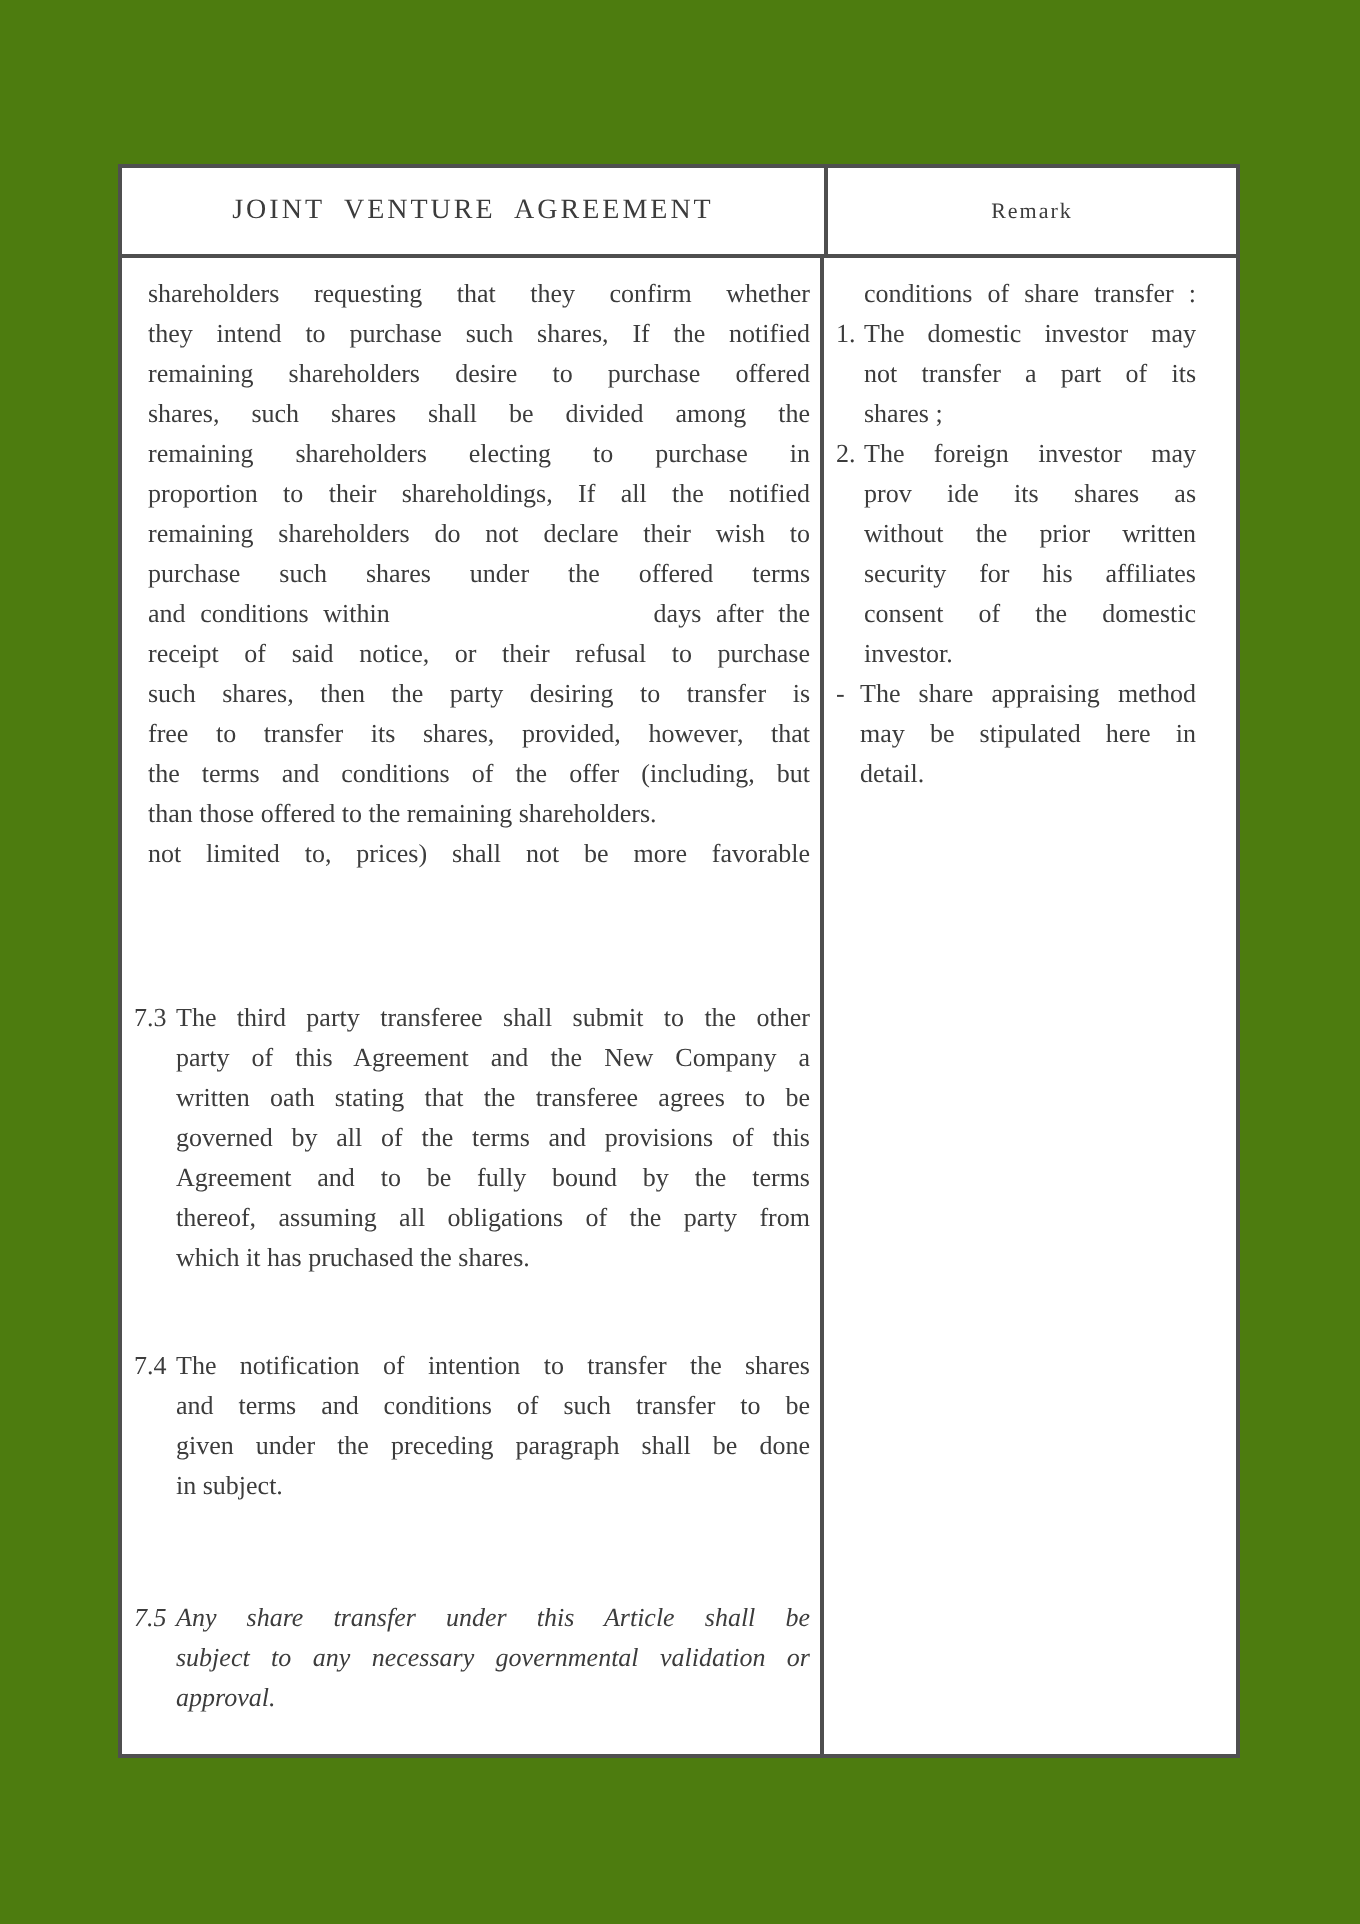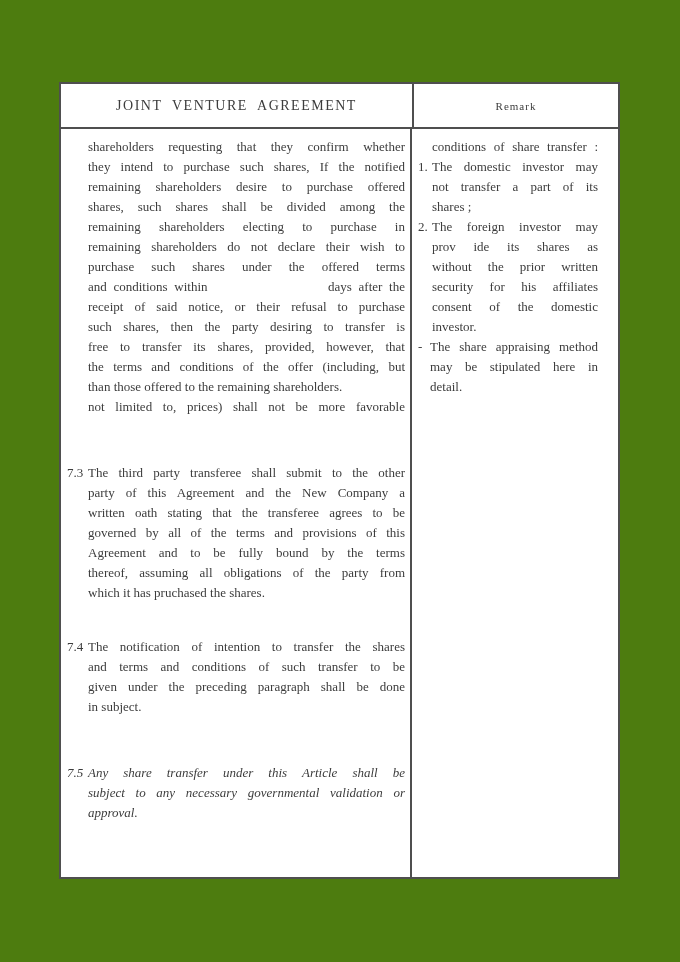--- a/index.html
+++ b/index.html
@@ -34,24 +34,24 @@
   }
   .title-right { font-size: 11px; letter-spacing: 1px; color: #3c3c3c; }
 
   .bcell { padding-top: 8px; font-size: 13px; line-height: 20px; }
   .bcell.left  { padding-left: 6px; padding-right: 5px; box-sizing: border-box; }
   .bcell.right { padding-left: 6px; padding-right: 20px; box-sizing: border-box; }
 
   .jline { text-align: justify; text-align-last: justify; }
   .jline.last { text-align-last: left; }
 
-  .para-cont { margin-left: 21px; font-family: Liberation Serif, serif; }
+  .para-cont { margin-left: 7px; font-family: Liberation Serif, serif; }
 
   .section { display: flex; }
-  .sec-73 { margin-top: 46px; }
+  .sec-73 { margin-top: 62px; }
   .sec-74 { margin-top: 34px; }
   .sec-75 { margin-top: 46px; font-style: italic; }
   .sec-num { width: 21px; flex-shrink: 0; }
   .sec-body { flex: 1; }
 
   .remark-intro { margin-left: 14px; }
   .remark-item { display: flex; }
   .item-num { width: 14px; flex-shrink: 0; }
   .item-body { flex: 1; }
   .dash-note { display: flex; }
@@ -75,20 +75,21 @@
 
     <div class="row body">
 
       <div class="cell left bcell left">
         <div class="para-cont">
             <div class="jline">shareholders requesting that they confirm whether</div>
             <div class="jline">they intend to purchase such shares, If the notified</div>
             <div class="jline">remaining shareholders desire to purchase offered</div>
             <div class="jline">shares, such shares shall be divided among the</div>
             <div class="jline">remaining shareholders electing to purchase in</div>
+            <div class="jline">proportion to their shareholdings, If all the notified</div>
             <div class="jline">remaining shareholders do not declare their wish to</div>
             <div class="jline">purchase such shares under the offered terms</div>
             <div class="jline">and conditions within &nbsp;&nbsp;&nbsp;&nbsp;&nbsp;&nbsp;&nbsp;&nbsp;&nbsp;&nbsp;&nbsp;&nbsp;&nbsp;&nbsp;&nbsp;&nbsp; days after the</div>
             <div class="jline">receipt of said notice, or their refusal to purchase</div>
             <div class="jline">such shares, then the party desiring to transfer is</div>
             <div class="jline">free to transfer its shares, provided, however, that</div>
             <div class="jline">the terms and conditions of the offer (including, but</div>
             <div class="jline last">than those offered to the remaining shareholders.</div>
             <div class="jline">not limited to, prices) shall not be more favorable</div>
           </div>

